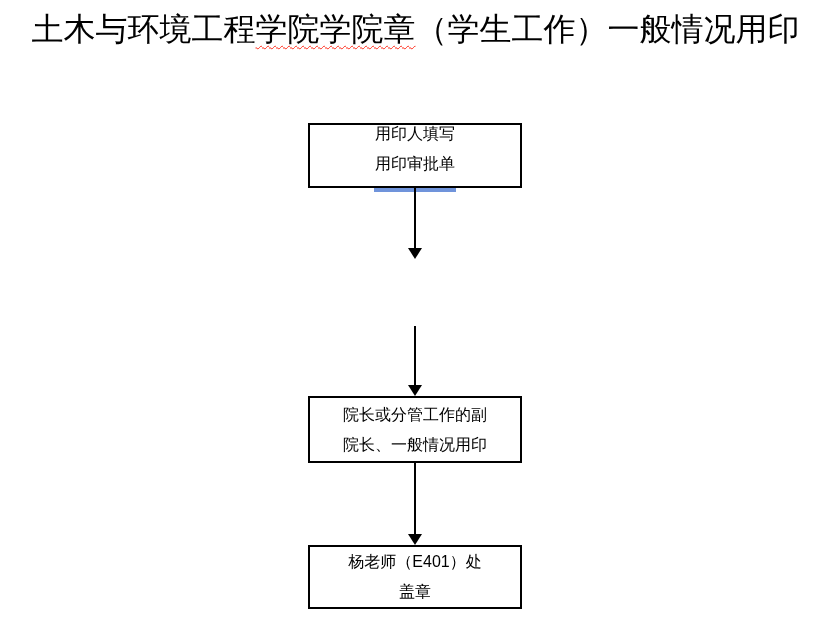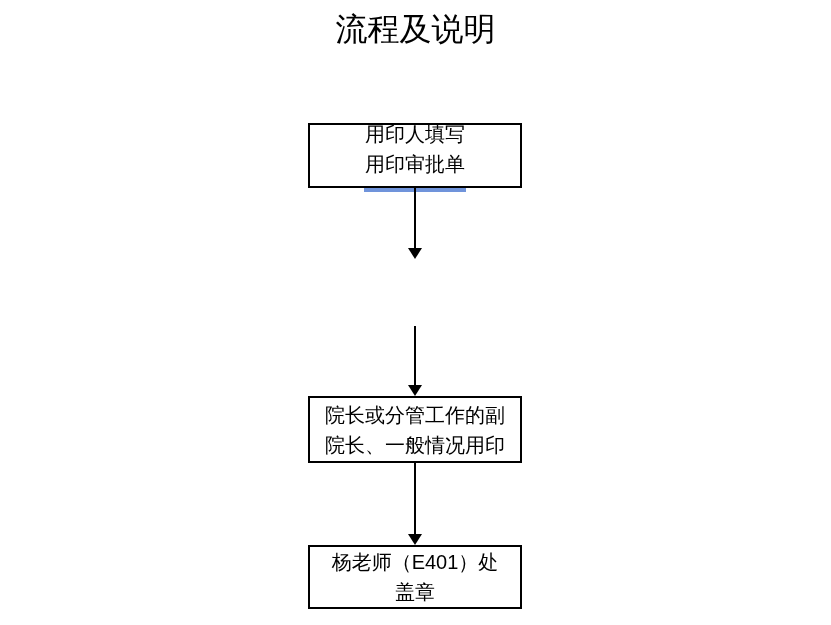--- a/index.html
+++ b/index.html
@@ -43,21 +43,21 @@
     position: absolute;
     left: 308px;
     width: 214px;
     box-sizing: border-box;
     border: 2px solid #000000;
     background: #ffffff;
     display: flex;
     flex-direction: column;
     justify-content: center;
     align-items: center;
-    font-size: 20px;
+    font-size: 16px;
     line-height: 30px;
     text-align: center;
   }
   .node-1 { top: 123px; height: 65px; }
   .node-2 { top: 259px; height: 67px; }
   .node-3 { top: 396px; height: 67px; }
   .node-4 { top: 545px; height: 64px; }
 
   .blue-underline {
     display: inline-block;
@@ -90,21 +90,21 @@
     border-right: 7.5px solid transparent;
     border-top: 11px solid #000000;
   }
 </style>
 </head>
 <body>
 
 <div class="page">
 
   <div class="doc-title">
-    <div>流程及说明</div>
+    <div><span>土木与环境工程</span><span class="squiggle">学院学院章</span><span>（学生工作）一般情况用印</span></div>
   </div>
 
   <div class="node node-1">
     <div class="node-line">用印人填写</div>
     <div class="node-line"><span class="blue-underline">用印审批单</span></div>
   </div>
 
   <div class="arrow arrow-1">
     <div class="arrow-line"></div>
     <div class="arrow-head"></div>

